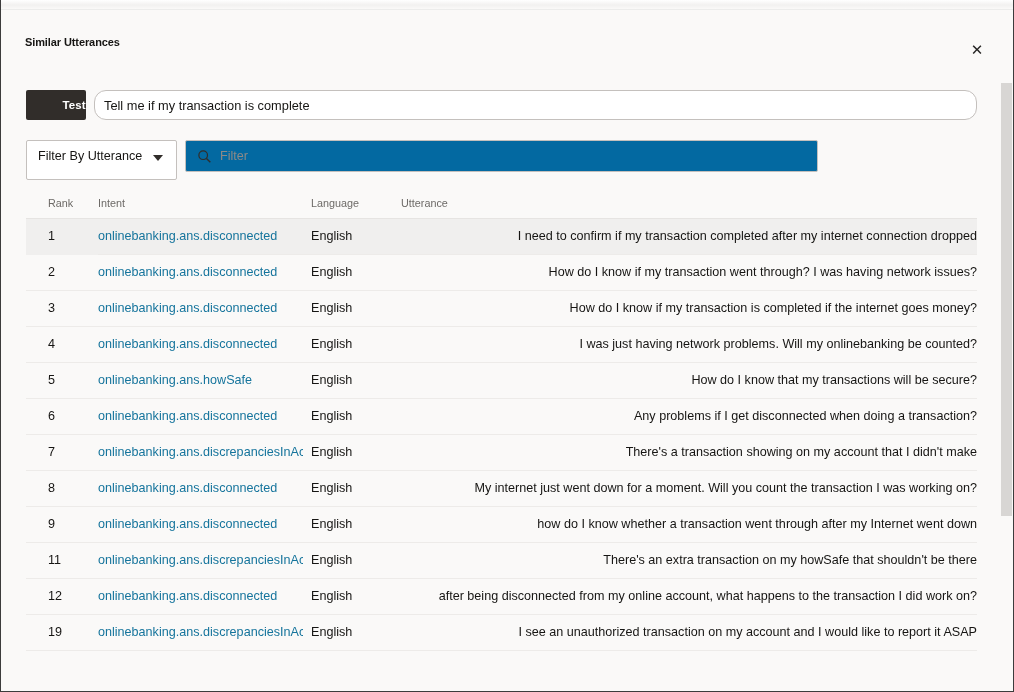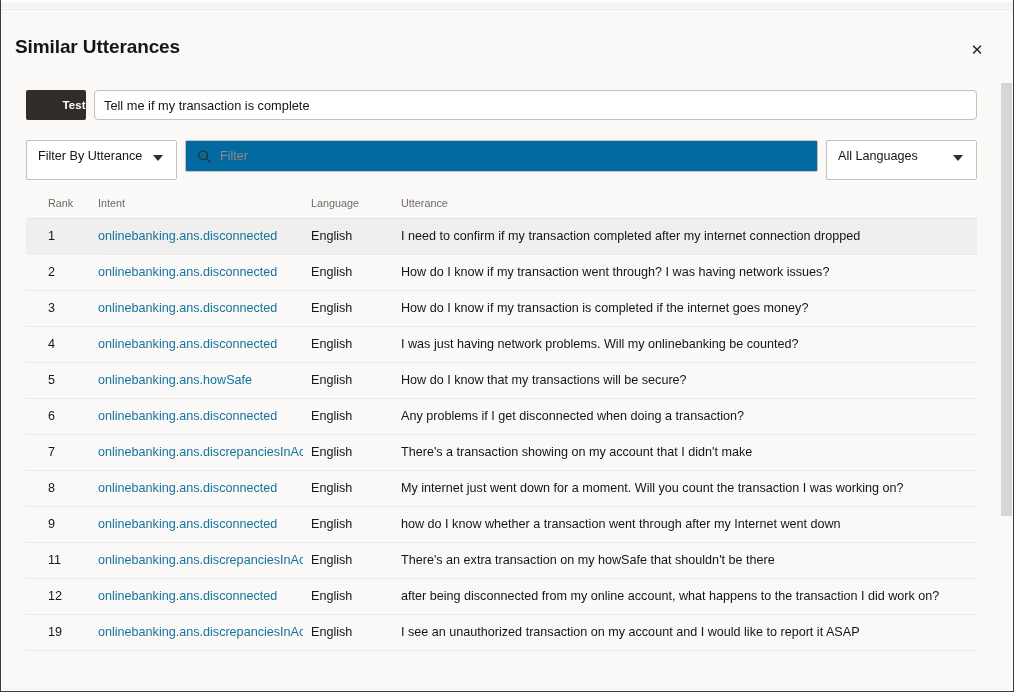--- a/index.html
+++ b/index.html
@@ -41,23 +41,23 @@
     overflow: hidden;
   }
 
   
   .dlg-header {
     position: relative;
     height: 60px;
   }
   .dlg-title {
     position: absolute;
-    left: 14px;
+    left: 24px;
     top: 26px;
-    font-size: 19px;
+    font-size: 11px;
     font-weight: bold;
     color: #161513;
     letter-spacing: -0.1px;
   }
   .close-btn {
     position: absolute;
     right: 29px;
     top: 30px;
     width: 18px;
     height: 18px;
@@ -94,21 +94,21 @@
     cursor: pointer;
     letter-spacing: 0.1px;
     padding-left: 36px;
   }
   .test-input {
     position: absolute;
     left: 68px; top: 0;
     width: 883px;
     height: 30px;
     border: 1px solid #c4c0bd;
-    border-radius: 4px;
+    border-radius: 12px;
     background: #ffffff;
     font-size: 12.8px;
     color: #161513;
     padding: 0 9px;
     font-family: "Liberation Sans", sans-serif;
     outline: none;
   }
 
   
   .toolbar2 {
@@ -205,21 +205,21 @@
     vertical-align: middle;
     overflow: hidden;
     white-space: nowrap;
   }
   tr.row-selected td { background: #f0efee; }
   tr.row-selected td:first-child { border-bottom-color: #f0efee; }
 
   .col-rank     { width: 72px;  padding-left: 22px !important; }
   .col-intent   { width: 213px; }
   .col-language { width: 90px;  }
-  .col-utterance{ width: 576px; }
+  .col-utterance{ width: 576px; text-align: right; }
 
   td.col-rank { padding-left: 22px !important; color: #161513; }
   td.col-intent a {
     color: #15749c;
     text-decoration: none;
     cursor: pointer;
     display: block;
     overflow: hidden;
     text-overflow: clip;
     white-space: nowrap;
@@ -275,24 +275,20 @@
       </div>
 
       <div class="filter-field">
         <svg width="15" height="15" viewBox="0 0 16 16">
           <circle cx="6.6" cy="6.6" r="4.6" fill="none" stroke="#312d2a" stroke-width="1.3"></circle>
           <line x1="10.1" y1="10.1" x2="14.2" y2="14.2" stroke="#312d2a" stroke-width="1.5"></line>
         </svg>
         <input class="filter-input" type="text" placeholder="Filter" style="">
       </div>
 
-      <div class="select-box" id="all-languages">
-        <span class="sel-label">All Languages</span>
-        <span class="caret"></span>
-      </div>
     </div>
 
     <div class="table-wrap">
       <table class="results">
         <thead>
           <tr>
             <th class="col-rank">Rank</th>
             <th class="col-intent">Intent</th>
             <th class="col-language">Language</th>
             <th class="col-utterance">Utterance</th>

